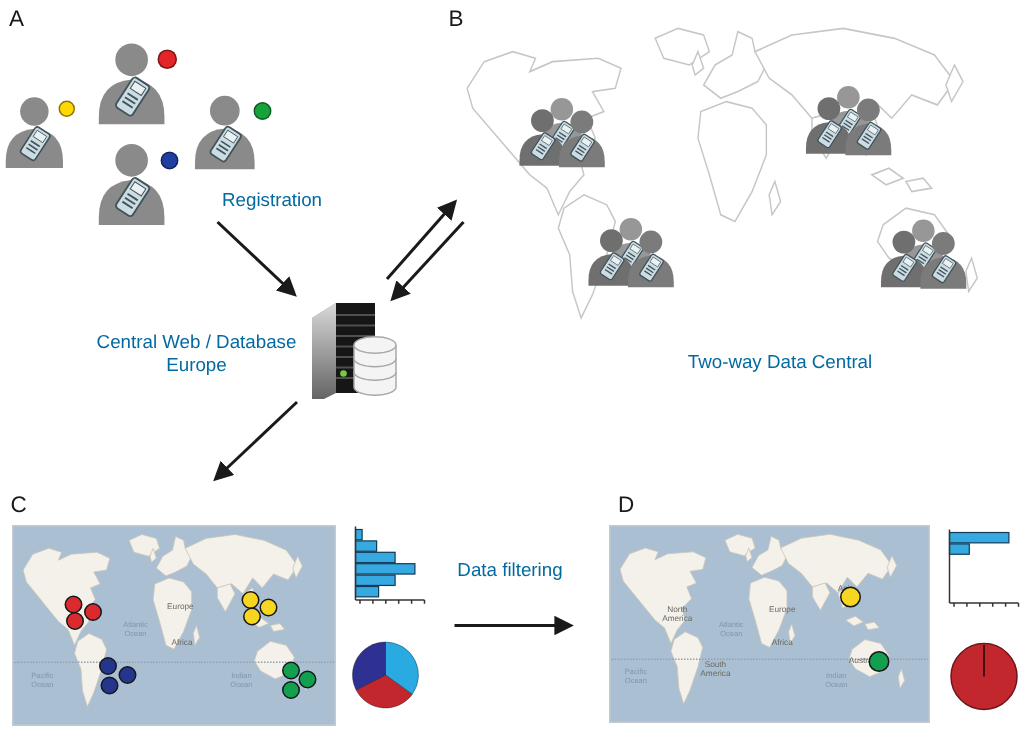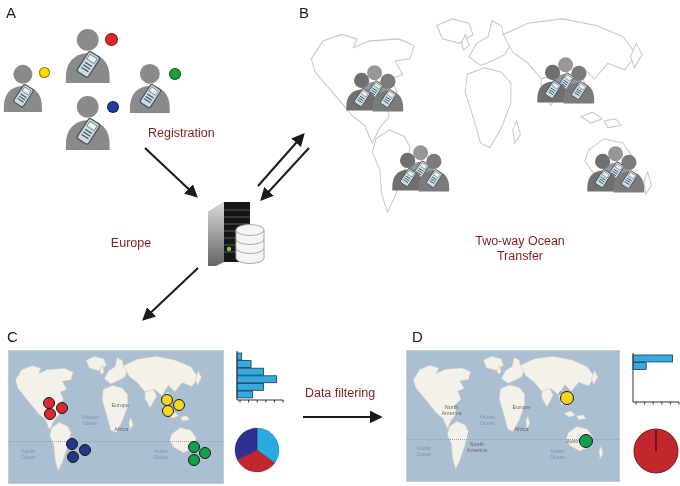--- a/index.html
+++ b/index.html
@@ -1,19 +1,19 @@
 <!DOCTYPE html>
 <html><head>
 <meta charset="utf-8">
 <style>
   html,body{margin:0;padding:0;background:#fff;}
   .canvas{position:relative;width:680px;height:486px;background:#fff;overflow:hidden;
           font-family:"Liberation Sans",sans-serif;color:#1a1a1a;}
   .panel-label{position:absolute;font-size:15px;color:#1a1a1a;}
-  .caption{position:absolute;font-size:12.5px;color:#7f1d1d;text-align:center;line-height:1.18;}
+  .caption{position:absolute;font-size:12.5px;color:#0369a1;text-align:center;line-height:1.18;}
   .person{position:absolute;}
   .badge{position:absolute;border-radius:50%;border:1.5px solid rgba(0,0,0,0.45);box-sizing:border-box;}
   .group-icon{position:absolute;}
   .map{position:absolute;overflow:hidden;}
   .tile-map-box{background:#ABBFD3;border:1px solid #c3cad2;}
   .basemap{position:absolute;left:0;top:0;width:100%;height:100%;display:block;}
   .outline-map{fill:#ffffff;stroke:#c6c6c6;stroke-width:0.5;}
   .tile-map{fill:#F3F1EA;stroke:#CBC5B8;stroke-width:0.45;}
   .equator{position:absolute;left:0;right:0;top:68%;border-top:1px dotted #8fa1b3;}
   .cont-label{position:absolute;transform:translate(-50%,-50%);font-size:5.5px;color:#6b6a62;
@@ -112,21 +112,21 @@
     </svg>
 
   <span class="badge" style="left: 39px; top: 67px; width: 11px; height: 11px; background: rgb(255, 216, 0);"></span>
   <span class="badge" style="left: 105px; top: 33px; width: 13px; height: 13px; background: rgb(227, 37, 40);"></span>
   <span class="badge" style="left: 107px; top: 101px; width: 12px; height: 12px; background: rgb(30, 63, 160);"></span>
   <span class="badge" style="left: 169px; top: 68px; width: 12px; height: 12px; background: rgb(23, 163, 60);"></span>
 
   <span class="caption" style="left:148px;top:126px;width:70px;text-align:left">Registration</span>
 
   <div class="caption" style="left:60px;top:221px;width:142px">
-    <br>
+    <span>Central Web / Database</span><br>
     <span>Europe</span>
   </div>
 
   <svg class="person" style="left:198px;top:192px" width="70" height="74" viewBox="0 0 70 74">
       <use href="#server"></use>
     </svg>
 
   <span class="panel-label" style="left:299px;top:4px">B</span>
 
   <div class="map" style="left:300px;top:10px;width:380px;height:222px">
@@ -140,21 +140,21 @@
         <use href="#group3"></use>
       </svg>
     <svg class="group-icon" style="left:91px;top:134px" width="62" height="50" viewBox="0 0 66 52">
         <use href="#group3"></use>
       </svg>
     <svg class="group-icon" style="left:286px;top:135px" width="62" height="50" viewBox="0 0 66 52">
         <use href="#group3"></use>
       </svg>
   </div>
 
-  <div class="caption" style="left:452px;top:234px;width:136px">Two-way Ocean Transfer</div>
+  <div class="caption" style="left:452px;top:234px;width:136px">Two-way Data Central</div>
 
   <span class="panel-label" style="left:7px;top:328px">C</span>
 
   <div class="map tile-map-box" style="left:8px;top:350px;width:214px;height:132px">
     <svg class="basemap tile-map" viewBox="0 0 200 100" preserveAspectRatio="none">
         <use href="#world"></use>
       </svg>
     <div class="equator"></div>
     <span class="cont-label" style="left:52%;top:41%">Europe</span>
     <span class="cont-label" style="left:52.5%;top:59%">Africa</span>
@@ -190,21 +190,21 @@
       <line x1="33.8" y1="50" x2="33.8" y2="52.5" stroke="#333" stroke-width="1"></line>
       <line x1="42.4" y1="50" x2="42.4" y2="52.5" stroke="#333" stroke-width="1"></line>
       <line x1="51" y1="50" x2="51" y2="52.5" stroke="#333" stroke-width="1"></line>
     </svg>
   <svg class="chart" style="left:232px;top:425px" width="50" height="50" viewBox="0 0 50 50">
       <path d="M25,25 L25.00,3.00 A22,22 0 0 1 42.80,37.93 Z" fill="#29ABE2" stroke="rgba(0,0,0,0.45)" stroke-width="0.5"></path>
       <path d="M25,25 L42.80,37.93 A22,22 0 0 1 5.40,34.99 Z" fill="#C1272D" stroke="rgba(0,0,0,0.45)" stroke-width="0.5"></path>
       <path d="M25,25 L5.40,34.99 A22,22 0 0 1 25.00,3.00 Z" fill="#2E3192" stroke="rgba(0,0,0,0.45)" stroke-width="0.5"></path>
     </svg>
 
-  <div class="caption" style="left:300px;top:386px;width:80px">Data filtering</div>
+  <div class="caption" style="left:300px;top:373px;width:80px">Data filtering</div>
 
   <span class="panel-label" style="left:412px;top:328px">D</span>
 
   <div class="map tile-map-box" style="left:406px;top:350px;width:212px;height:130px">
     <svg class="basemap tile-map" viewBox="0 0 200 100" preserveAspectRatio="none">
         <use href="#world"></use>
       </svg>
     <div class="equator"></div>
     <span class="cont-label wrap" style="left:21%;top:45%">North America</span>
     <span class="cont-label wrap" style="left:33%;top:74%">South America</span>

